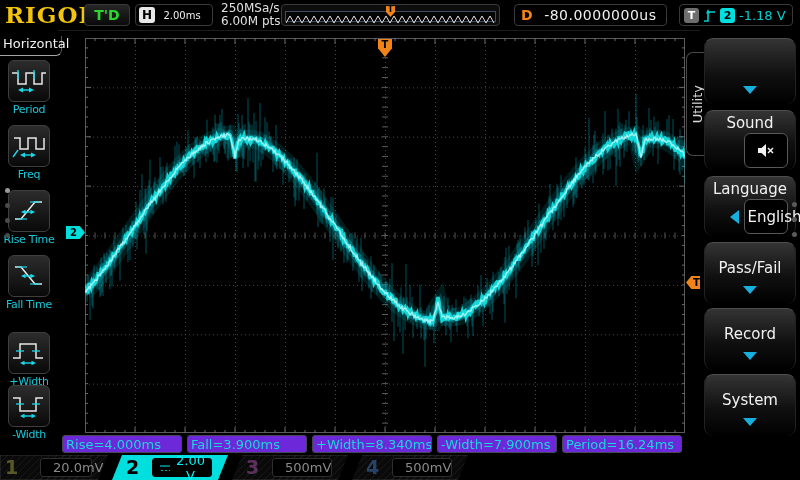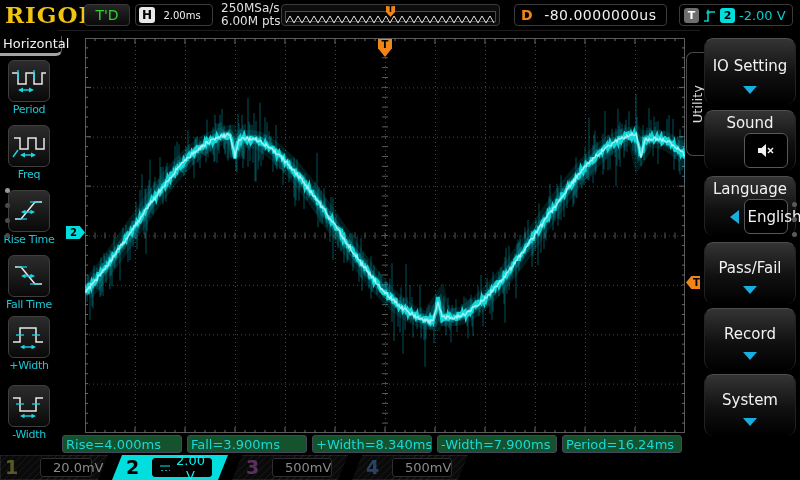--- a/index.html
+++ b/index.html
@@ -6,21 +6,21 @@
   body{width:800px;height:480px;position:relative;overflow:hidden;
        font-family:"DejaVu Sans","Liberation Sans",sans-serif;
        -webkit-font-smoothing:antialiased;}
 
   
   #topbar{position:absolute;left:0;top:0;width:800px;height:30px;background:#000;border-bottom:1px solid #1c1c1c;}
   #logo{position:absolute;left:5px;top:1px;font-family:"DejaVu Serif","Liberation Serif",serif;
         font-weight:bold;font-size:23px;color:#f2c40d;letter-spacing:1px;}
   .tb-box{position:absolute;top:4px;height:22px;border:1px solid #3a3a3a;border-radius:4px;
           background:linear-gradient(180deg,#262626,#0a0a0a);display:flex;align-items:center;box-sizing:border-box;}
-  #td-badge{left:84px;width:46px;justify-content:center;color:#2ed52e;font-weight:normal;font-size:14px;}
+  #td-badge{left:84px;width:46px;justify-content:center;color:#2ed52e;font-weight:bold;font-size:14px;}
   #h-box{left:135px;width:78px;padding:0 3px;background:#000;}
   #h-label{width:16px;height:16px;background:#e8e8e8;color:#000;border-radius:3px;font-weight:bold;
            font-size:12px;display:flex;align-items:center;justify-content:center;}
   #h-value{flex:1;text-align:center;color:#f0f0f0;font-size:10px;}
   #srate{position:absolute;left:221px;top:2px;color:#e0e0e0;font-size:12px;line-height:13px;}
   #preview{left:281px;width:219px;background:#0d0d0d;}
   #preview-inner{position:absolute;left:3px;top:6px;right:3px;bottom:3px;border:1px solid #3d4e5e;background:#050505;}
   #preview-trig{position:absolute;left:100px;top:-6px;width:9px;height:11px;background:#f08418;
                 clip-path:polygon(0 0,100% 0,100% 55%,50% 100%,0 55%);
                 color:#000;font-size:8px;font-weight:bold;text-align:center;line-height:8px;}
@@ -30,21 +30,21 @@
   #t-box{left:679px;width:114px;background:#000;padding:0 4px;gap:4px;}
   #t-label{width:15px;height:15px;background:#6e6e6e;color:#fff;border-radius:3px;font-weight:bold;
            font-size:11px;display:flex;align-items:center;justify-content:center;}
   #t-chan{width:15px;height:15px;background:#00dede;color:#000;border-radius:3px;font-weight:bold;
           font-size:11px;display:flex;align-items:center;justify-content:center;}
   #t-level{color:#00cfcf;font-size:13px;}
 
   
   #leftmenu{position:absolute;left:0;top:30px;width:58px;height:425px;background:#000;}
   #leftmenu-title{position:absolute;left:0;top:6px;width:62px;height:20px;color:#f0f0f0;font-size:13px;
-                  padding-left:3px;border-bottom:3px solid #a3a3a3;border-right:1px solid #555;
+                  padding-left:3px;border-bottom:1px solid #a3a3a3;border-right:1px solid #555;
                   border-bottom-right-radius:6px;box-sizing:border-box;}
   .lm-item{position:absolute;left:0;width:58px;height:60px;text-align:center;}
   .lm-btn{margin:0 auto;width:40px;height:40px;border:1px solid #3f3f3f;border-radius:6px;
           background:linear-gradient(180deg,#2c2c2c,#090909);display:flex;align-items:center;justify-content:center;}
   .lm-label{margin-top:1px;color:#19c8d8;font-size:11px;letter-spacing:-0.3px;}
   .pagedots div{position:absolute;width:5px;height:5px;border-radius:50%;background:#4a4a4a;}
   .pagedots .on{background:#9a9a9a;}
 
   
   #display{position:absolute;left:85px;top:38px;width:600px;height:395px;background:#000;}
@@ -56,21 +56,21 @@
        text-align:center;line-height:11px;}
   #ch2-level-marker{position:absolute;left:66px;top:226px;width:19px;height:13px;background:#00dede;
        clip-path:polygon(0 0,72% 0,100% 50%,72% 100%,0 100%);color:#000;font-weight:bold;font-size:10px;
        line-height:13px;padding-left:4px;box-sizing:border-box;}
   #trig-level-marker{position:absolute;left:686px;top:276px;width:19px;height:13px;background:#f08418;
        clip-path:polygon(28% 0,100% 0,100% 100%,28% 100%,0 50%);color:#000;font-weight:bold;font-size:10px;
        line-height:13px;padding-left:7px;box-sizing:border-box;}
 
   
   .meas{position:absolute;top:435px;width:120px;height:18px;border:1px solid #46465a;border-radius:3px;
-        background:#14532d;color:#17d8d8;font-size:13px;line-height:17px;padding-left:3px;box-sizing:border-box;
+        background:#6d28d9;color:#17d8d8;font-size:13px;line-height:17px;padding-left:3px;box-sizing:border-box;
         white-space:nowrap;overflow:hidden;}
 
   
   #chbar{position:absolute;left:0;top:455px;width:800px;height:25px;background:#000;}
   .ch{position:absolute;top:0;height:25px;clip-path:polygon(10px 0,100% 0,calc(100% - 10px) 100%,0 100%);
       background:repeating-linear-gradient(135deg,rgba(255,255,255,0.06) 0 1px,transparent 1px 5px),#0a0a0a;
       box-shadow:inset 0 0 0 1px rgba(255,255,255,0.08);}
   .ch.first{clip-path:polygon(0 0,100% 0,calc(100% - 10px) 100%,0 100%);}
   .ch .digit{position:absolute;left:14px;top:0;font-size:19px;font-weight:bold;line-height:25px;color:var(--chc);
              opacity:.55;}
@@ -126,21 +126,21 @@
     <span id="d-label">D</span>
     <span id="d-value">-80.0000000us</span>
   </div>
   <div id="t-box" class="tb-box">
     <span id="t-label">T</span>
     <svg width="13" height="15">
       <polyline points="1,13 5,13 5,4 12,4" fill="none" stroke="#00cfcf" stroke-width="1.6"></polyline>
       <polygon points="3,5.5 7,5.5 5,1" fill="#00cfcf"></polygon>
     </svg>
     <span id="t-chan">2</span>
-    <span id="t-level">-2.00 V</span>
+    <span id="t-level">-1.18 V</span>
   </div>
 </div>
 
 <div id="leftmenu">
   <div id="leftmenu-title">Horizontal</div>
 
   <div class="lm-item" style="top:30px">
     <div class="lm-btn">
         <svg width="36" height="28" viewBox="0 0 36 28">
       <polyline points="1,6 7,6 7,17 15,17 15,6 23,6 23,17 31,17 31,6 35,6" fill="none" stroke="#e8e8e8" stroke-width="1.5"></polyline>
@@ -188,21 +188,21 @@
       <line x1="6" y1="5" x2="16" y2="5" stroke="#19d8e8" stroke-width="1.2"></line>
       <line x1="19" y1="22" x2="29" y2="22" stroke="#19d8e8" stroke-width="1.2"></line>
       <line x1="12" y1="14" x2="22" y2="14" stroke="#19d8e8" stroke-width="1.4"></line>
       <polygon points="10,14 14.5,11.8 14.5,16.2" fill="#19d8e8"></polygon>
           <polygon points="24,14 19.5,11.8 19.5,16.2" fill="#19d8e8"></polygon>
     </svg>
       </div>
     <div class="lm-label">Fall Time</div>
   </div>
 
-  <div class="lm-item" style="top:286px">
+  <div class="lm-item" style="top:302px">
     <div class="lm-btn">
         <svg width="36" height="28" viewBox="0 0 36 28">
       <polyline points="2,19 9,19 9,5 25,5 25,19 32,19" fill="none" stroke="#e8e8e8" stroke-width="1.5"></polyline>
       <line x1="5" y1="12" x2="13" y2="12" stroke="#19d8e8" stroke-width="1.3"></line>
       <line x1="21" y1="12" x2="29" y2="12" stroke="#19d8e8" stroke-width="1.3"></line>
       <line x1="11" y1="24" x2="23" y2="24" stroke="#19d8e8" stroke-width="1.4"></line>
       <polygon points="9,24 13.5,21.8 13.5,26.2" fill="#19d8e8"></polygon>
           <polygon points="25,24 20.5,21.8 20.5,26.2" fill="#19d8e8"></polygon>
     </svg>
       </div>
@@ -609,21 +609,20 @@
   </div>
 
 </div>
 
 <div id="rightmenu"></div>
 <div id="utility-tab">
   <span>Utility</span>
 </div>
 
 <div class="rm-btn" style="top:38px;height:66px">
-  <div class="rm-label" style="top:18px">IO Setting</div>
   <div class="tri-down" style="bottom:10px"></div>
 </div>
 
 <div class="rm-btn" style="top:110px;height:60px">
   <div class="rm-label" style="top:3px">Sound</div>
   <div class="rm-inner" style="top:22px">
     <svg width="18" height="15">
       <polygon points="1,5 4.5,5 9,1 9,14 4.5,10 1,10" fill="#f2f2f2"></polygon>
       <line x1="11" y1="5" x2="16" y2="10" stroke="#f2f2f2" stroke-width="1.5"></line>
       <line x1="16" y1="5" x2="11" y2="10" stroke="#f2f2f2" stroke-width="1.5"></line>

